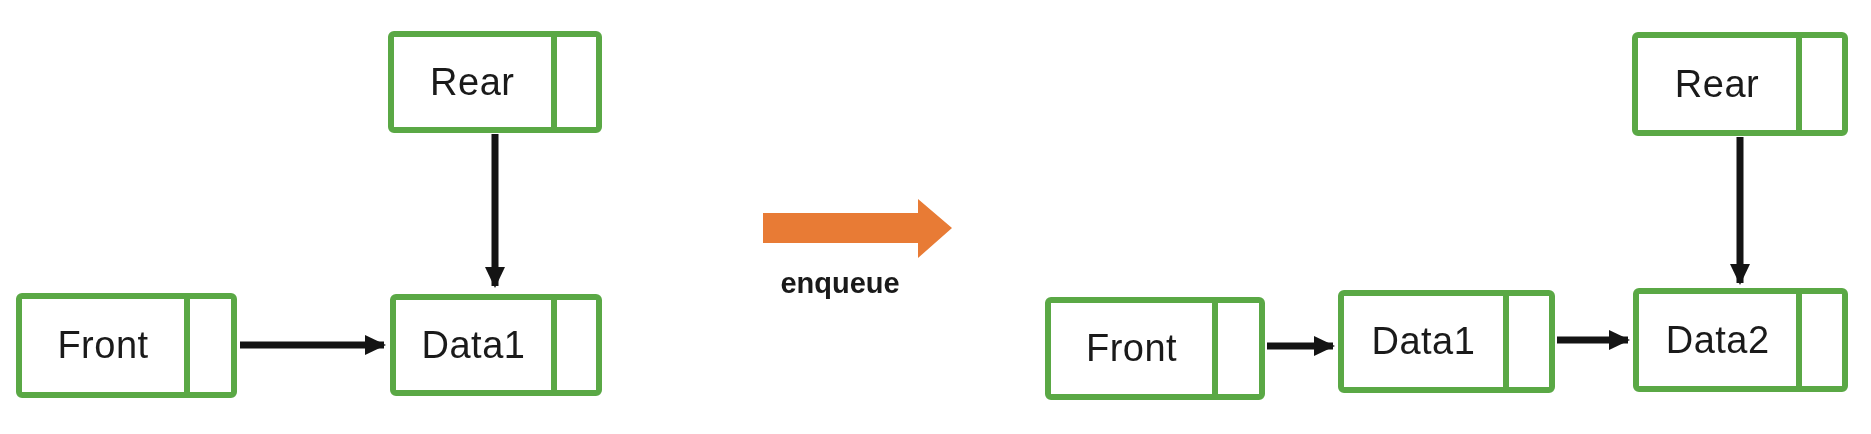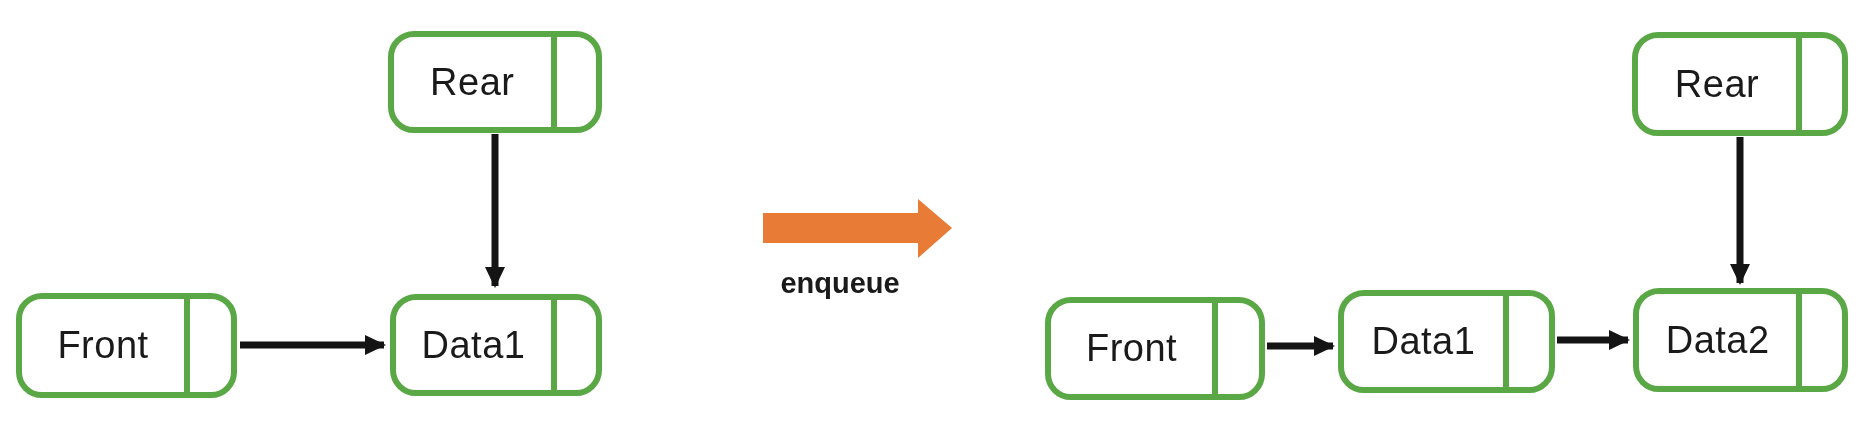--- a/index.html
+++ b/index.html
@@ -15,21 +15,21 @@
     width:1871px;height:434px;
     background:var(--background);
     font-family:"Liberation Sans","DejaVu Sans",sans-serif;
     overflow:hidden;
   }
   .arrows{position:absolute;left:0;top:0;width:1871px;height:434px;}
   .node{
     position:absolute;box-sizing:border-box;
     background:var(--background);
     border:6px solid var(--node-border);
-    border-radius:26px;
+    border-radius:6px;
     display:flex;align-items:stretch;overflow:hidden;
   }
   .node-label{
     flex:0 0 77.5%;display:flex;align-items:center;justify-content:center;
     font-size:38px;font-weight:400;color:var(--text);
     letter-spacing:0.5px;white-space:nowrap;
   }
   .node-divider{flex:0 0 6px;background:var(--node-border);}
   .node-ptr{flex:1 1 auto;}
   .op-label{

